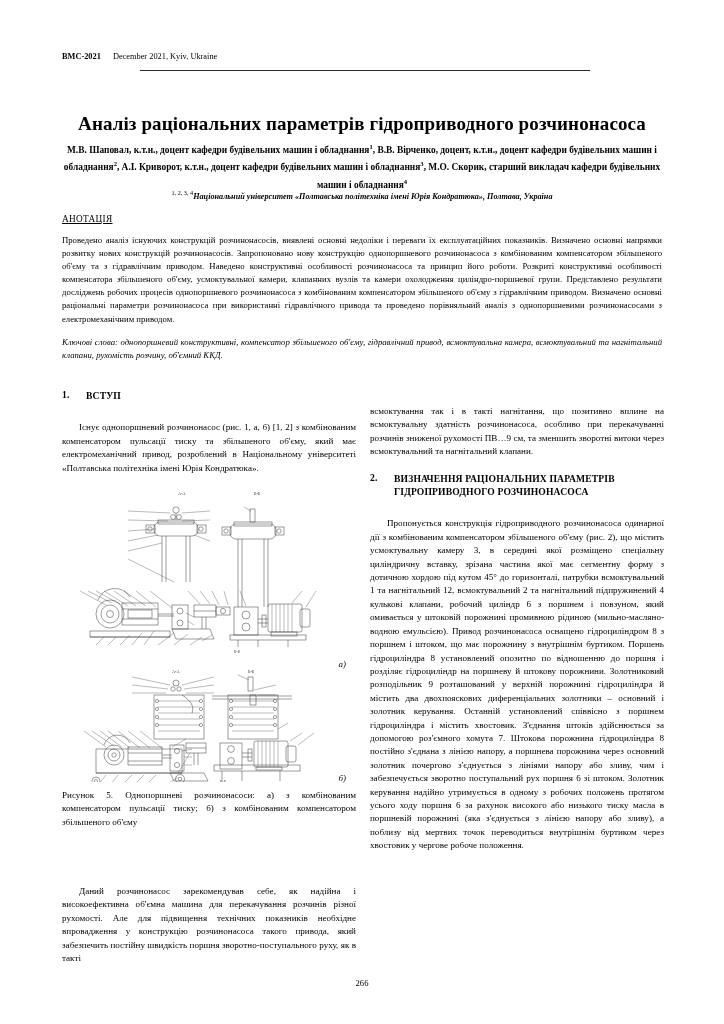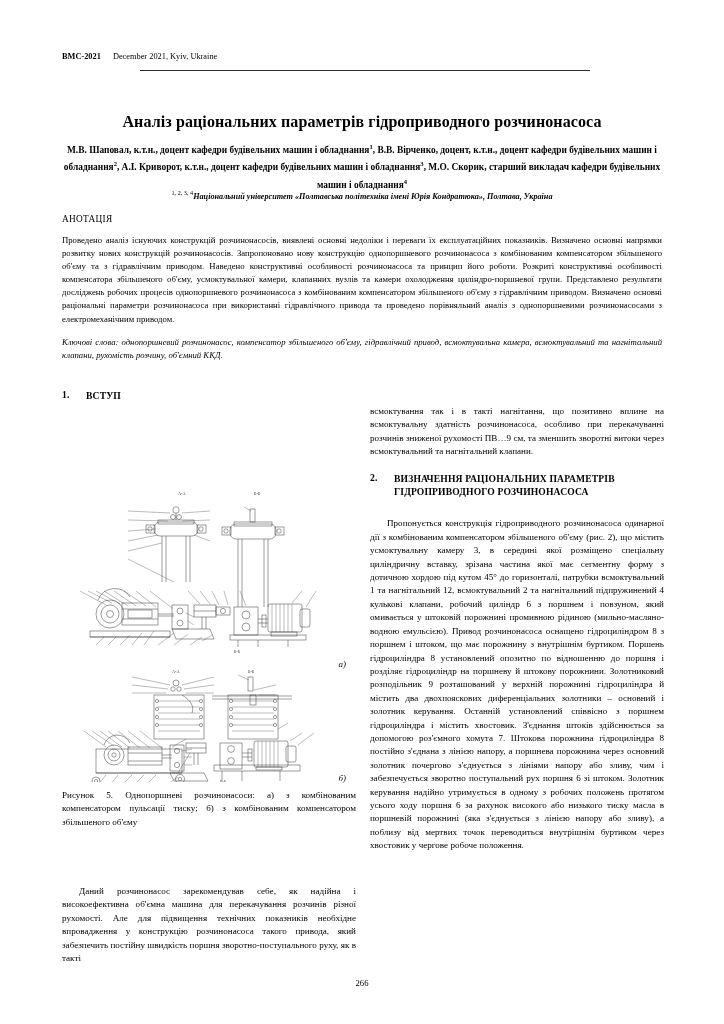--- a/index.html
+++ b/index.html
@@ -57,21 +57,21 @@
     background: #2b2b2b;
   }
 
   
   .title {
     position: absolute;
     left: 62px;
     top: 113px;
     width: 600px;
     text-align: center;
-    font-size: 16px;
+    font-size: 19px;
     font-weight: bold;
     letter-spacing: 0.1px;
   }
   .authors {
     position: absolute;
     left: 62px;
     top: 140px;
     width: 600px;
     text-align: center;
     font-size: 9.4px;
@@ -92,20 +92,21 @@
   }
   .affil sup { font-size: 6.2px; font-style: normal; font-weight: normal; vertical-align: super; }
 
   
   .anot-head {
     position: absolute;
     left: 62px;
     top: 214px;
     font-size: 9.3px;
     letter-spacing: 0.3px;
+    text-decoration: underline;
   }
   .abstract {
     position: absolute;
     left: 62px;
     top: 234px;
     width: 600px;
     font-size: 8.7px;
     line-height: 13.1px;
     text-align: justify;
   }
@@ -223,28 +224,29 @@
     <span>кафедри будівельних машин і обладнання</span><sup>2</sup><span>, А.І. Криворот, к.т.н., доцент кафедри будівельних машин і обладнання</span><sup>3</sup>,
     <span>М.О. Скорик, старший викладач кафедри будівельних машин і обладнання</span><sup>4</sup>
   </div>
 
   <div class="affil">
     <sup>1, 2, 3, 4</sup><span>Національний університет «Полтавська політехніка імені Юрія Кондратюка», Полтава, Україна</span>
   </div>
 
   <div class="anot-head">АНОТАЦІЯ</div>
   <div class="abstract">Проведено аналіз існуючих конструкцій розчинонасосів, виявлені основні недоліки і переваги їх експлуатаційних показників. Визначено основні напрямки розвитку нових конструкцій розчинонасосів. Запропоновано нову конструкцію однопоршневого розчинонасоса з комбінованим компенсатором збільшеного об'єму та з гідравлічним приводом. Наведено конструктивні особливості розчинонасоса та принцип його роботи. Розкриті конструктивні особливості компенсатора збільшеного об'єму, усмоктувальної камери, клапанних вузлів та камери охолодження циліндро-поршневої групи. Представлено результати досліджень робочих процесів однопоршневого розчинонасоса з комбінованим компенсатором збільшеного об'єму з гідравлічним приводом. Визначено основні раціональні параметри розчинонасоса при використанні гідравлічного привода та проведено порівняльний аналіз з однопоршневими розчинонасосами з електромеханічним приводом.</div>
-  <div class="keywords">Ключові слова: однопоршневий розчинонасос, компенсатор збільшеного об'єму, гідравлічний привод, всмоктувальна камера, всмоктувальний та нагнітальний клапани, рухомість розчину, об'ємний ККД.</div>
+  <div class="keywords">Ключові слова: однопоршневий конструктивні, компенсатор збільшеного об'єму, гідравлічний привод, всмоктувальна камера, всмоктувальний та нагнітальний клапани, рухомість розчину, об'ємний ККД.</div>
 
   <div class="col-left">
     <div class="sec-head">
       <span class="sec-num">1.</span>
       <span class="sec-title">ВСТУП</span>
     </div>
     <p class="spacer"></p>
+    <p class="body">Існує однопоршневий розчинонасос (рис. 1, а, б) [1, 2] з комбінованим компенсатором пульсації тиску та збільшеного об'єму, який має електромеханічний привод, розроблений в Національному університеті «Полтавська політехніка імені Юрія Кондратюка».</p>
   </div>
 
   <div class="figure-wrap">
     <svg class="figure-svg" width="294" height="295" viewBox="0 0 294 295">
       <g stroke="#3a3a3a" fill="none" stroke-width="0.5">
 
         <text x="116" y="8" font-family="Liberation Serif, serif" font-size="4.2" fill="#3a3a3a" stroke="none">А-А</text>
         <text x="192" y="8" font-family="Liberation Serif, serif" font-size="4.2" fill="#3a3a3a" stroke="none">Б-Б</text>
 
         <rect x="92" y="35" width="44" height="14" rx="6"></rect>

